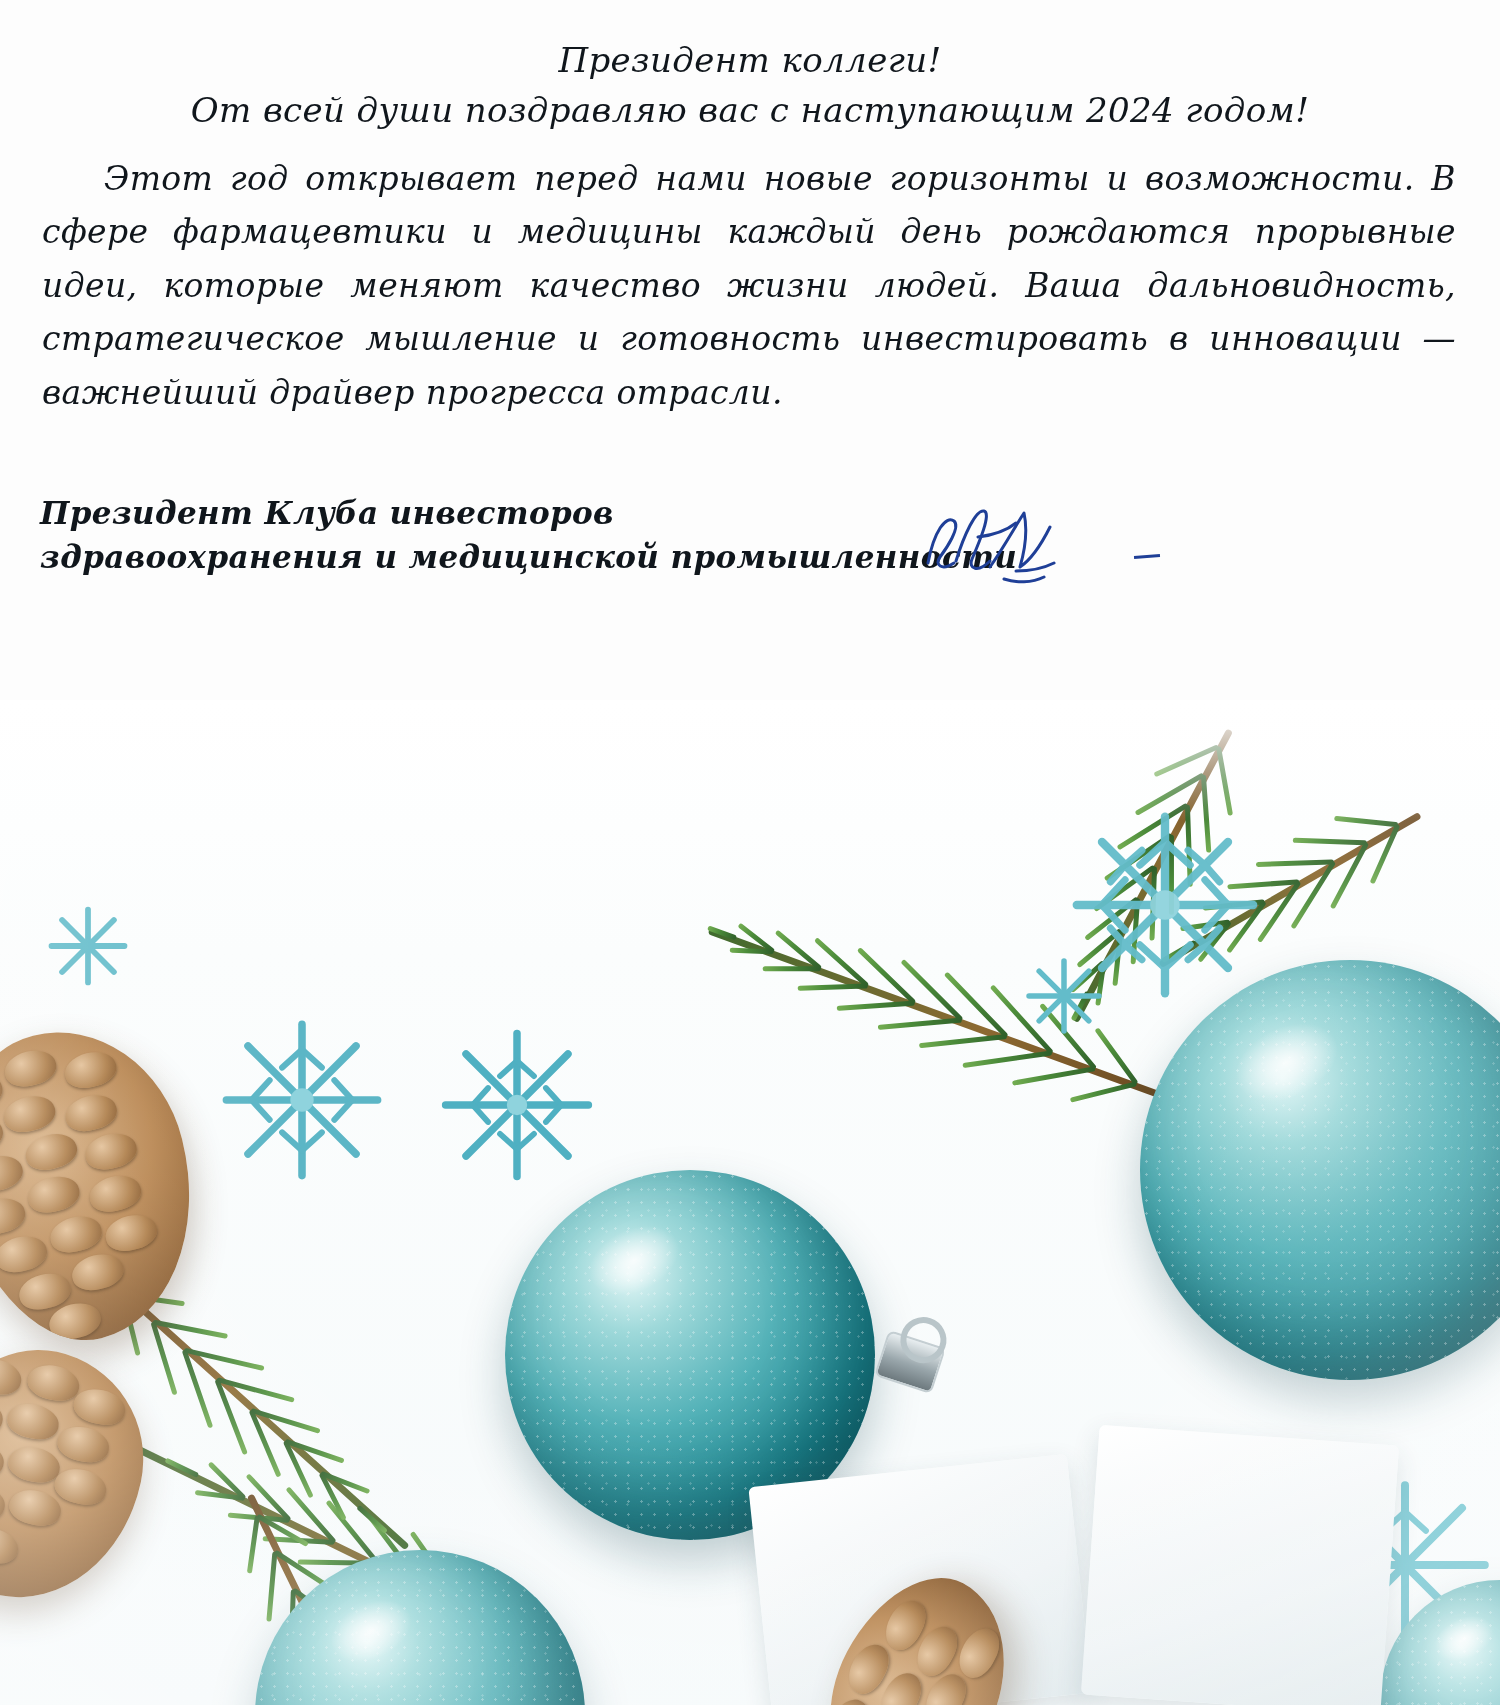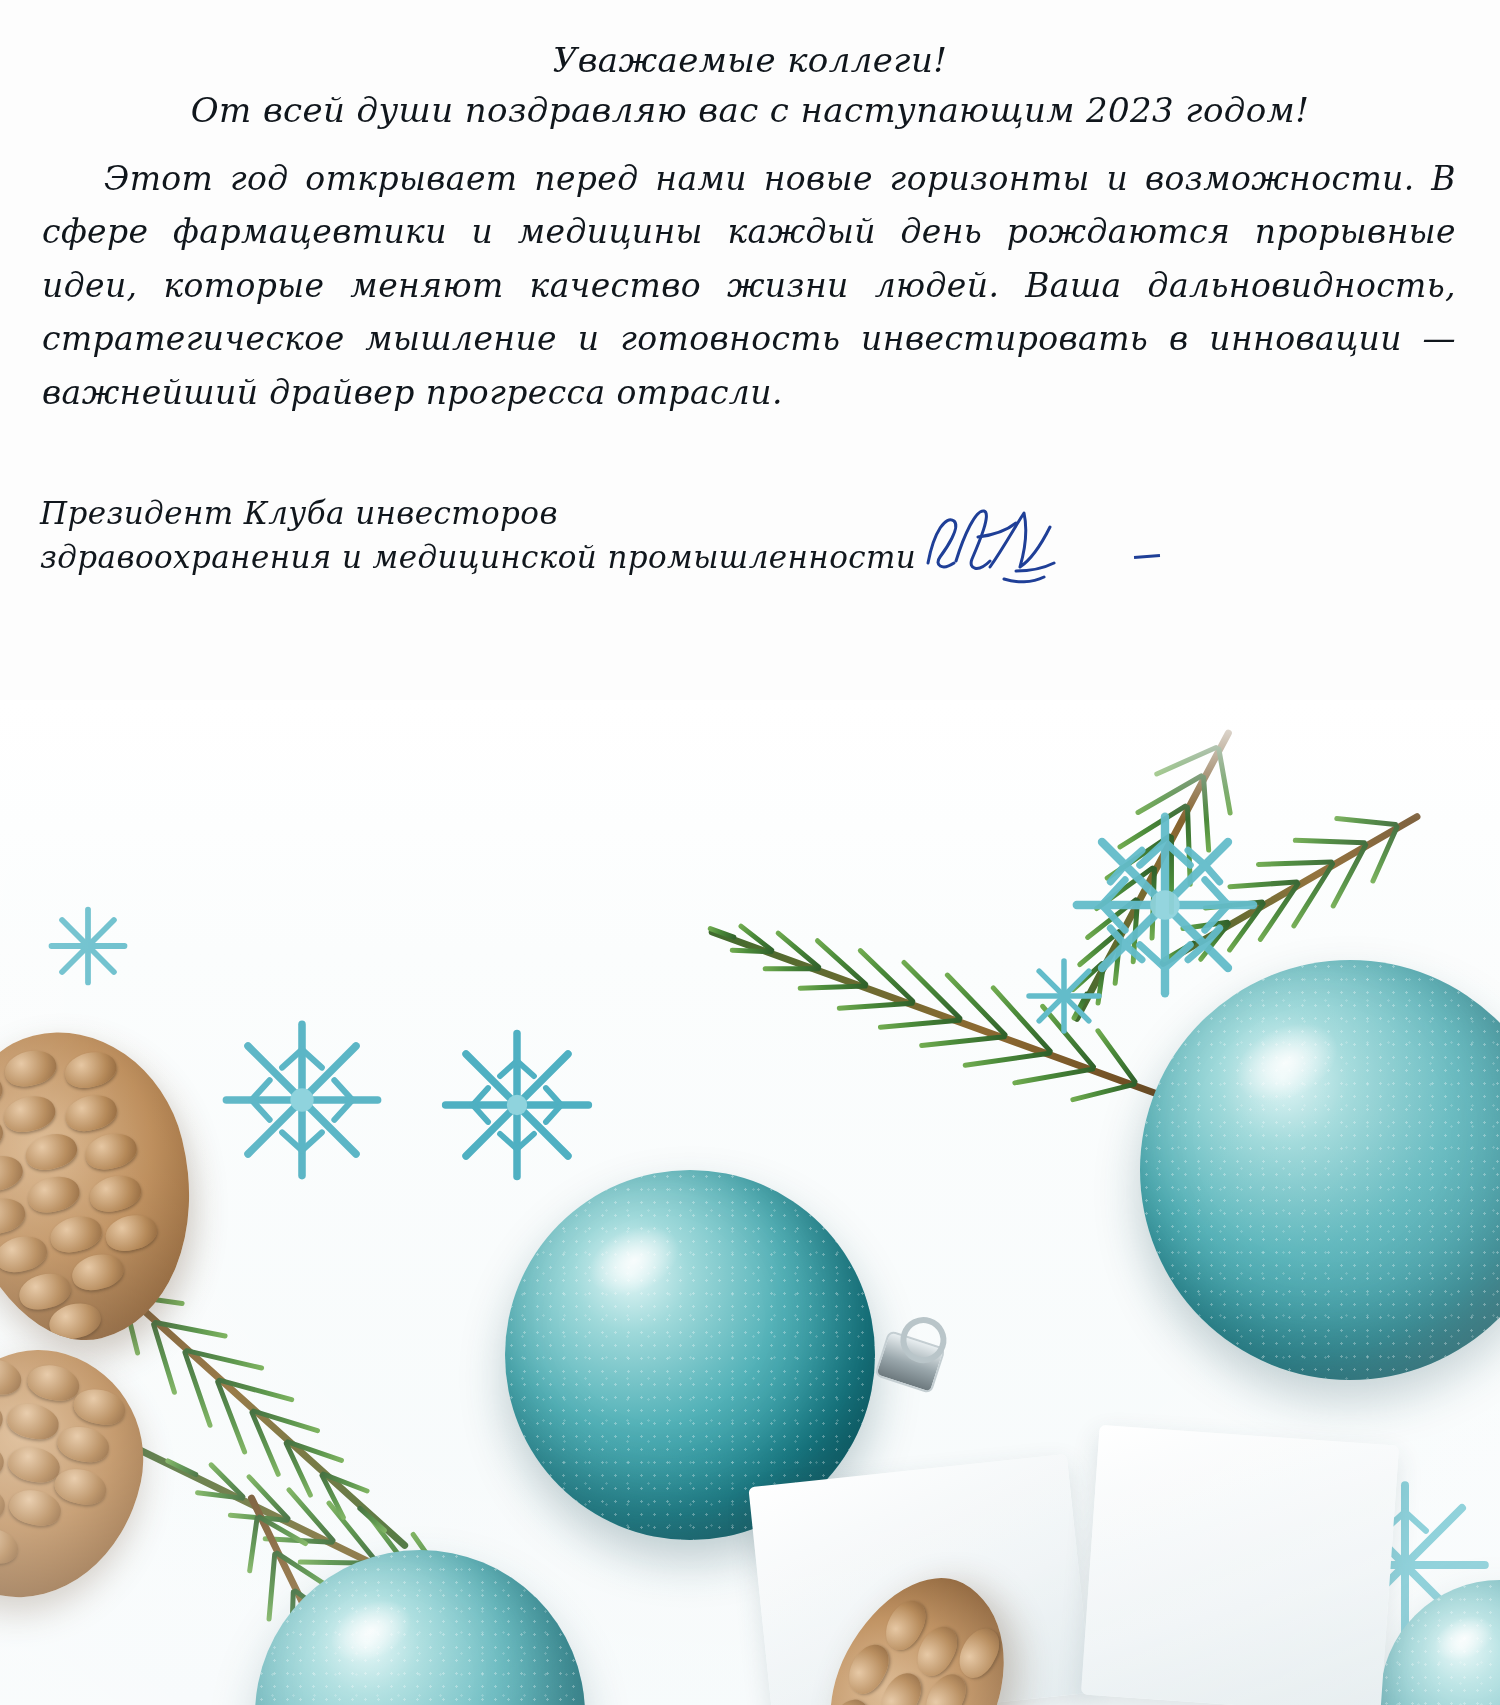--- a/index.html
+++ b/index.html
@@ -60,21 +60,21 @@
     margin: 0 0 26px 0;
     padding: 0 4px 0 2px;
   }
 
   .sign-block {
     margin-top: 72px;
     position: relative;
     font-size: 31px;
     line-height: 1.42;
   }
-  .sign-role-line { display: block; }
+  .sign-role-line { display: block; font-weight: bold; }
 
   .sign-name {
     position: absolute;
     right: 8px;
     top: 52px;
     font-size: 33px;
     white-space: nowrap;
   }
 
   .signature-mark {
@@ -532,23 +532,23 @@
       <div class="scale" style="left:84px;  top:92px;"></div>
       <div class="scale" style="left:140px; top:100px;"></div>
     </div>
 
     <div class="vignette"></div>
     <div class="fade-top"></div>
   </div>
 
   <div class="letter">
 
-    <p class="script greeting">Уважаемые коллеги!</p>
-
-    <p class="script subgreeting">От всей души поздравляю вас с наступающим 2023 годом!</p>
+    <p class="script greeting">Президент коллеги!</p>
+
+    <p class="script subgreeting">От всей души поздравляю вас с наступающим 2024 годом!</p>
 
     <p class="script para">Этот год открывает перед нами новые горизонты и возможности. В сфере фармацевтики и медицины каждый день рождаются прорывные идеи, которые меняют качество жизни людей. Ваша дальновидность, стратегическое мышление и готовность инвестировать в инновации — важнейший драйвер прогресса отрасли.</p>
 
 
     <div class="script sign-block">
       <span class="sign-role-line">Президент Клуба инвесторов</span>
       <span class="sign-role-line">здравоохранения и медицинской промышленности</span>
 
       <div class="signature-mark">
         <svg width="230" height="90" viewBox="0 0 230 90" aria-hidden="true">

